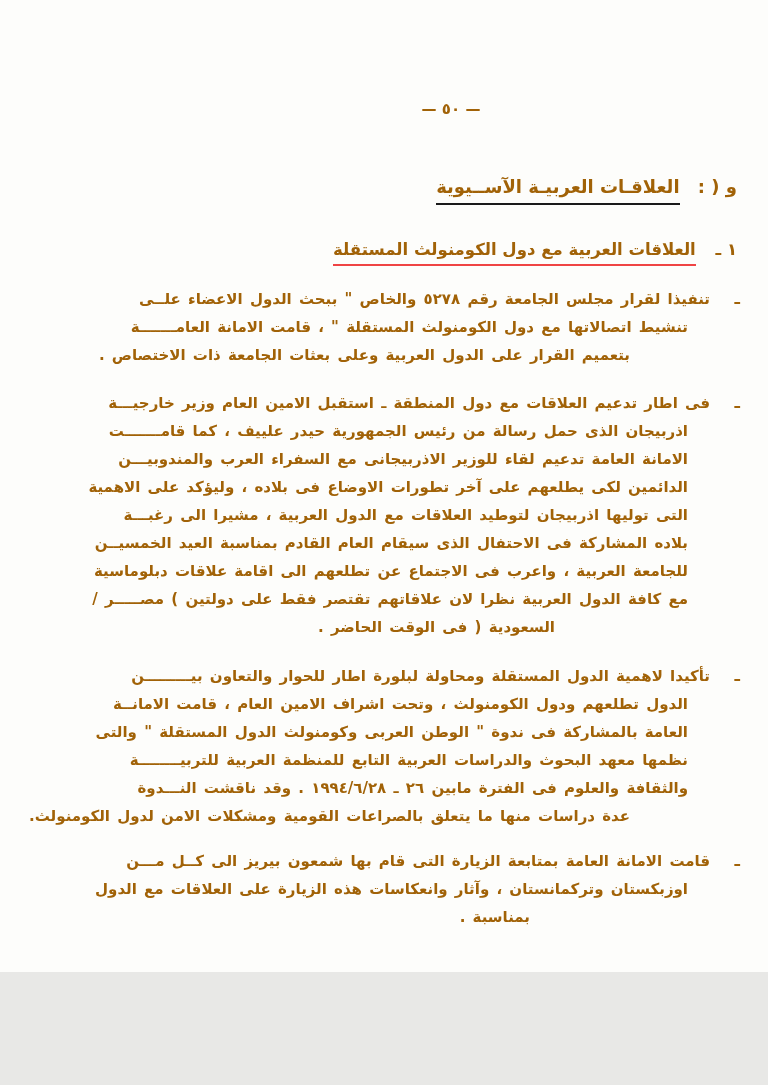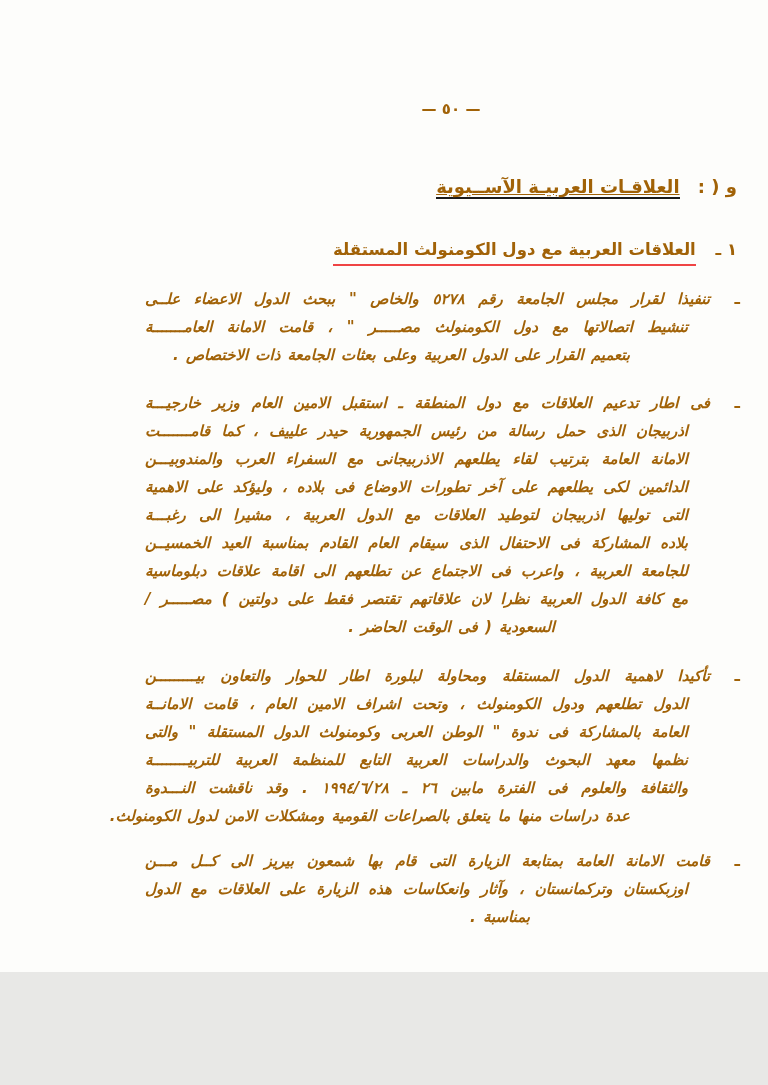--- a/index.html
+++ b/index.html
@@ -10,34 +10,34 @@
   }
   .pagenum{
     position:absolute;top:100px;left:386px;width:130px;
     text-align:center;font-size:15px;letter-spacing:3px;direction:rtl;
   }
   .heading{
     position:absolute;top:176px;right:31px;direction:rtl;text-align:right;
     font-size:18px;white-space:nowrap;
   }
   .h-prefix{margin-left:12px;}
-  .h-title{border-bottom:2.5px solid #1a1a1a;padding-bottom:0;text-decoration:underline;}
+  .h-title{border-bottom:2.5px solid #1a1a1a;padding-bottom:6px;}
   .subheading{
     position:absolute;top:240px;right:31px;direction:rtl;text-align:right;
     font-size:16.5px;white-space:nowrap;
   }
   .s-num{margin-left:14px;}
   .s-title{border-bottom:2px solid #ef4444;padding-bottom:5px;}
   .para{
     position:absolute;right:28px;width:595px;
     display:flex;direction:rtl;
   }
   .p1{top:285px;} .p2{top:389px;} .p3{top:662px;} .p4{top:847px;}
   .bullet{flex:0 0 30px;font-size:16px;line-height:28px;}
-  .lines{flex:0 0 565px;width:565px;font-style:italic;}
+  .lines{flex:0 0 565px;width:565px;}
   .pline{
     direction:rtl;text-align:right;font-size:15px;line-height:28px;height:28px;
     word-spacing:2px;white-space:nowrap;
   }
   .j{text-align:justify;text-align-last:justify;}
   .cont{padding-right:22px;}
   .ind80{padding-right:80px;}
   .ind155{padding-right:155px;}
   .ind180{padding-right:180px;}
 </style>
@@ -55,31 +55,31 @@
 
   <div class="subheading">
     <span class="s-num">١ ـ</span>
     <span class="s-title">العلاقات العربية مع دول الكومنولث المستقلة</span>
   </div>
 
   <div class="para p1">
     <span class="bullet">ـ</span>
     <div class="lines">
       <div class="pline j">تنفيذا لقرار مجلس الجامعة رقم ٥٢٧٨ والخاص " ببحث الدول الاعضاء علــى</div>
-      <div class="pline j cont">تنشيط اتصالاتها مع دول الكومنولث مصـــــر " ، قامت الامانة العامـــــــة</div>
+      <div class="pline j cont">تنشيط اتصالاتها مع دول الكومنولث المستقلة " ، قامت الامانة العامـــــــة</div>
       <div class="pline ind80">بتعميم القرار على الدول العربية وعلى بعثات الجامعة ذات الاختصاص .</div>
     </div>
   </div>
 
   <div class="para p2">
     <span class="bullet">ـ</span>
     <div class="lines">
       <div class="pline j">فى اطار تدعيم العلاقات مع دول المنطقة ـ استقبل الامين العام وزير خارجيـــة</div>
       <div class="pline j cont">اذربيجان الذى حمل رسالة من رئيس الجمهورية حيدر علييف ، كما قامـــــــت</div>
-      <div class="pline j cont">الامانة العامة بترتيب لقاء يطلعهم الاذربيجانى مع السفراء العرب والمندوبيـــن</div>
+      <div class="pline j cont">الامانة العامة تدعيم لقاء للوزير الاذربيجانى مع السفراء العرب والمندوبيـــن</div>
       <div class="pline j cont">الدائمين لكى يطلعهم على آخر تطورات الاوضاع فى بلاده ، وليؤكد على الاهمية</div>
       <div class="pline j cont">التى توليها اذربيجان لتوطيد العلاقات مع الدول العربية ، مشيرا الى رغبـــة</div>
       <div class="pline j cont">بلاده المشاركة فى الاحتفال الذى سيقام العام القادم بمناسبة العيد الخمسيــن</div>
       <div class="pline j cont">للجامعة العربية ، واعرب فى الاجتماع عن تطلعهم الى اقامة علاقات دبلوماسية</div>
       <div class="pline j cont">مع كافة الدول العربية نظرا لان علاقاتهم تقتصر فقط على دولتين ‎(‎ مصـــــر /</div>
       <div class="pline ind155">السعودية ‎)‎ فى الوقت الحاضر .</div>
     </div>
   </div>
 
   <div class="para p3">

